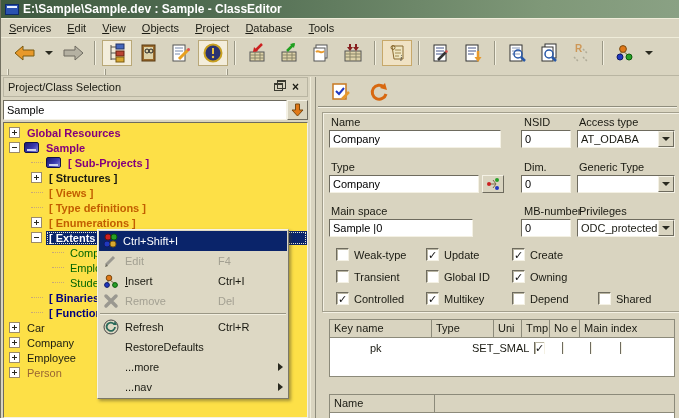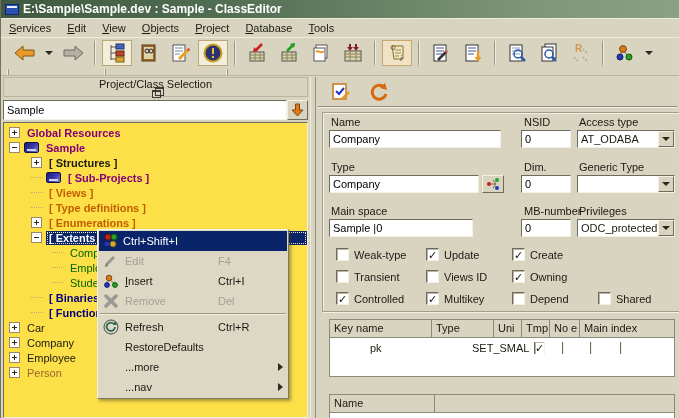--- a/index.html
+++ b/index.html
@@ -34,21 +34,21 @@
   .dockstrip { height:8px; background:#d9d4c0; border-bottom:1px solid #b9b5a2; display:flex; }
   .grip { width:2px; height:6px; margin:1px 0 0 6px; border-left:1px solid #f2efe0; border-right:1px solid #9a9785; }
 
   
   .main { position:absolute; top:77px; left:0; right:0; bottom:0; display:flex; }
   .left-panel { width:309px; flex:none; display:flex; flex-direction:column; background:#d9d4c0; padding:0 2px; }
   .splitter { width:5px; flex:none; background:#d9d4c0; border-left:1px solid #efecd9; }
   .right-panel { position:relative; flex:1; background:#d9d4c0; border-left:1px solid #8f8d7d; }
 
   
-  .panel-header { height:20px; display:flex; align-items:center; border:1px solid #b9b5a2; background:#d9d4c0; padding:0 4px;flex-direction:column; }
+  .panel-header { height:20px; display:flex; align-items:center; border:1px solid #b9b5a2; background:#d9d4c0; padding:0 4px; }
   .panel-title { flex:1; }
   .ph-btn { width:15px; height:14px; display:flex; align-items:center; justify-content:center; margin-left:2px; }
   .float-ic { position:relative; width:9px; height:8px; border:1px solid #3a3a30; border-top-width:2px; background:#d9d4c0; }
   .float-ic::before { content:""; position:absolute; left:2px; top:-5px; width:7px; height:6px; border:1px solid #3a3a30; border-top-width:2px; }
   .x-ic { font-size:12px; font-weight:bold; line-height:10px; color:#1a1a12; }
 
   
   .combo-row { display:flex; margin:3px 0 2px 0; height:20px; }
   .combo-input { flex:1; height:20px; border:1px solid; border-color:#6e6b5e #f4f1e4 #f4f1e4 #6e6b5e; background:#fff; padding:2px 3px; font:11px "Liberation Sans",sans-serif; }
   .combo-drop { width:21px; height:20px; background:#d9d4c0; border:1px solid; border-color:#f4f1e4 #6e6b5e #6e6b5e #f4f1e4; display:flex; align-items:center; justify-content:center; }
@@ -304,27 +304,27 @@
         <div class="trow l0">
             <span class="exp plus"></span>
             <span class="lbl purple bold">Global Resources</span>
           </div>
         <div class="trow l0">
             <span class="exp minus"></span>
             <span class="proj-ic"></span>
             <span class="lbl purple bold">Sample</span>
           </div>
         <div class="trow l1">
-            <span class="exp plus"></span>
-            <span class="lbl bold">[ Structures ]</span>
-          </div>
-        <div class="trow l1">
             <span class="stub"></span>
             <span class="proj-ic"></span>
             <span class="lbl purple bold">[ Sub-Projects ]</span>
+          </div>
+        <div class="trow l1">
+            <span class="exp plus"></span>
+            <span class="lbl bold">[ Structures ]</span>
           </div>
         <div class="trow l1">
             <span class="stub"></span>
             <span class="lbl oj bold">[ Views ]</span>
           </div>
         <div class="trow l1">
             <span class="stub"></span>
             <span class="lbl oj bold">[ Type definitions ]</span>
           </div>
         <div class="trow l1">
@@ -448,21 +448,21 @@
       <span class="cbwrap" style="left:196px;top:171px">
           <span class="cb">✓</span>
           <span>Create</span>
         </span>
       <span class="cbwrap" style="left:20px;top:193px">
           <span class="cb"></span>
           <span>Transient</span>
         </span>
       <span class="cbwrap" style="left:110px;top:193px">
           <span class="cb"></span>
-          <span>Views ID</span>
+          <span>Global ID</span>
         </span>
       <span class="cbwrap" style="left:196px;top:193px">
           <span class="cb">✓</span>
           <span>Owning</span>
         </span>
       <span class="cbwrap" style="left:20px;top:215px">
           <span class="cb">✓</span>
           <span>Controlled</span>
         </span>
       <span class="cbwrap" style="left:110px;top:215px">

